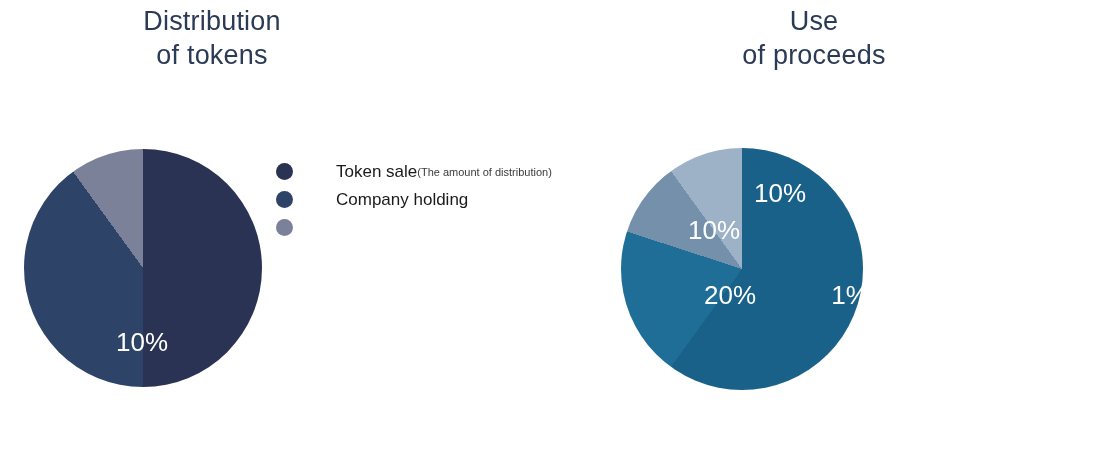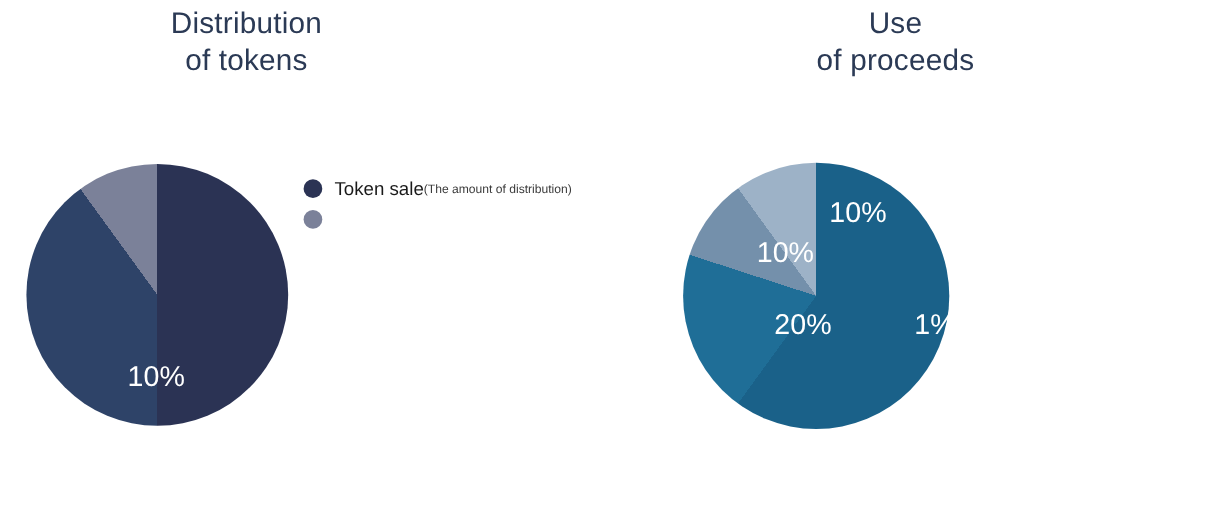--- a/index.html
+++ b/index.html
@@ -13,21 +13,21 @@
     font-family: "Liberation Sans", sans-serif;
     overflow: hidden;
     position: relative;
   }
 
   .panel {
     position: absolute;
     top: 0;
     height: 465px;
   }
-  .panel-left  { left: 0px;   width: 560px; padding-left: 24px; }
+  .panel-left  { left: 0px;   width: 560px; }
   .panel-right { left: 572px; width: 552px; }
 
   .panel-title {
     position: absolute;
     top: 4px;
     width: 100%;
     text-align: center;
     color: #2b3a55;
     font-size: 27px;
     line-height: 34px;
@@ -81,20 +81,21 @@
     height: 17px;
     border-radius: 50%;
     flex: 0 0 auto;
     margin-right: 11px;
   }
   .legend-label {
     color: #1a1a1a;
     font-size: 17px;
     line-height: 20px;
     white-space: nowrap;
+    margin-left: 32px;
   }
   .legend-note {
     color: #3b3b3b;
     font-size: 11px;
     line-height: 12px;
     white-space: nowrap;
     text-align: center;
   }
 </style>
 </head>
@@ -111,20 +112,24 @@
   <div class="slice-label" id="ll1" style="left: 109px; top: 440px;">40%</div>
   <div class="slice-label" id="ll2" style="left: 142px; top: 342px;">10%</div>
 
   <div class="legend legend-left">
     <div class="legend-row">
       <span class="legend-dot" id="ld0" style="background: rgb(43, 51, 84);"></span>
       <span class="legend-label">Token sale</span>
         <span class="legend-note">(The amount of distribution)</span>
     </div>
     <div class="legend-row">
+      <span class="legend-dot" id="ld1" style="background: rgb(46, 67, 104);"></span>
+      <span class="legend-label">Company holding</span>
+    </div>
+    <div class="legend-row">
       <span class="legend-dot" id="ld2" style="background: rgb(123, 129, 153);"></span>
     </div>
   </div>
 </div>
 
 <div class="panel panel-right">
 
   <div class="panel-title">Use
 of proceeds</div>
 

